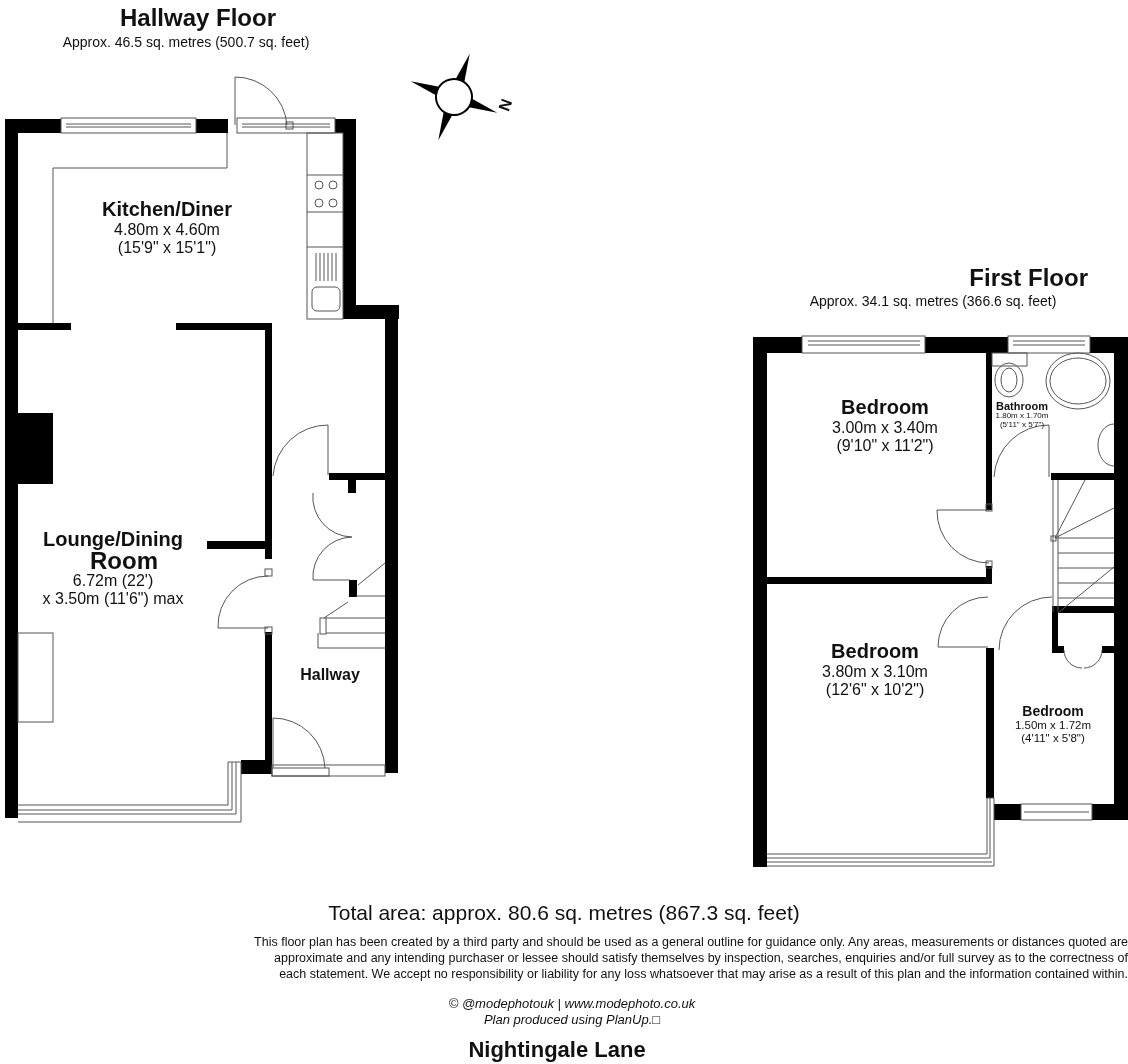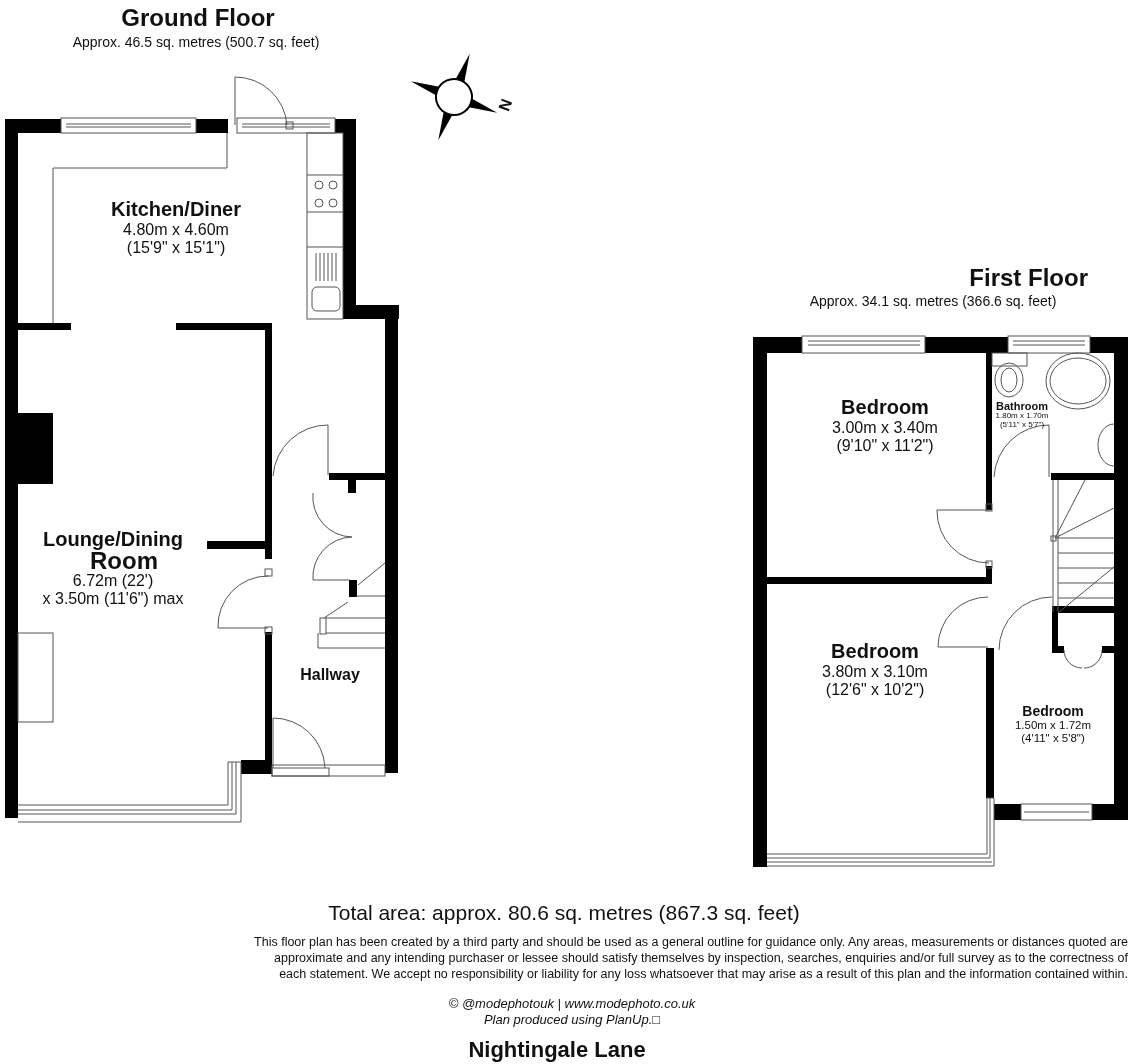--- a/index.html
+++ b/index.html
@@ -188,24 +188,24 @@
 
   <g transform="translate(454 97) rotate(-70)">
     <polygon points="0,-46 5,-15 -5,-15" fill="#000"></polygon>
     <polygon points="0,46 5,15 -5,15" fill="#000"></polygon>
     <polygon points="-46,0 -15,-5 -15,5" fill="#000"></polygon>
     <polygon points="46,0 15,-5 15,5" fill="#000"></polygon>
     <circle cx="0" cy="0" r="18" fill="#fff" stroke="#000" stroke-width="2"></circle>
   </g>
 </svg>
 
-<div class="abs floor-title" style="left:48px;top:4px;width:300px;">Ground Floor</div>
-<div class="abs floor-sub" style="left:26px;top:34px;width:340px;">Approx. 46.5 sq. metres (500.7 sq. feet)</div>
-
-<div class="abs" style="left:76px;top:198px;width:200px;">
+<div class="abs floor-title" style="left:48px;top:4px;width:300px;">Hallway Floor</div>
+<div class="abs floor-sub" style="left:16px;top:34px;width:340px;">Approx. 46.5 sq. metres (500.7 sq. feet)</div>
+
+<div class="abs" style="left:67px;top:198px;width:200px;">
   <div class="room-name" style="font-size:20px;">Kitchen/Diner</div>
   <div class="room-dim" style="font-size:16px;">4.80m x 4.60m</div>
   <div class="room-dim" style="font-size:16px;">(15'9" x 15'1")</div>
 </div>
 
 <div class="abs" style="left:18px;top:528px;width:190px;">
   <div class="room-name" style="font-size:20px;line-height:22px;">Lounge/Dining</div>
   <div class="room-name" style="font-size:24px;line-height:22px;margin-left:22px;">Room</div>
   <div class="room-dim" style="font-size:16px;">6.72m (22')</div>
   <div class="room-dim" style="font-size:16px;">x 3.50m (11'6") max</div>

